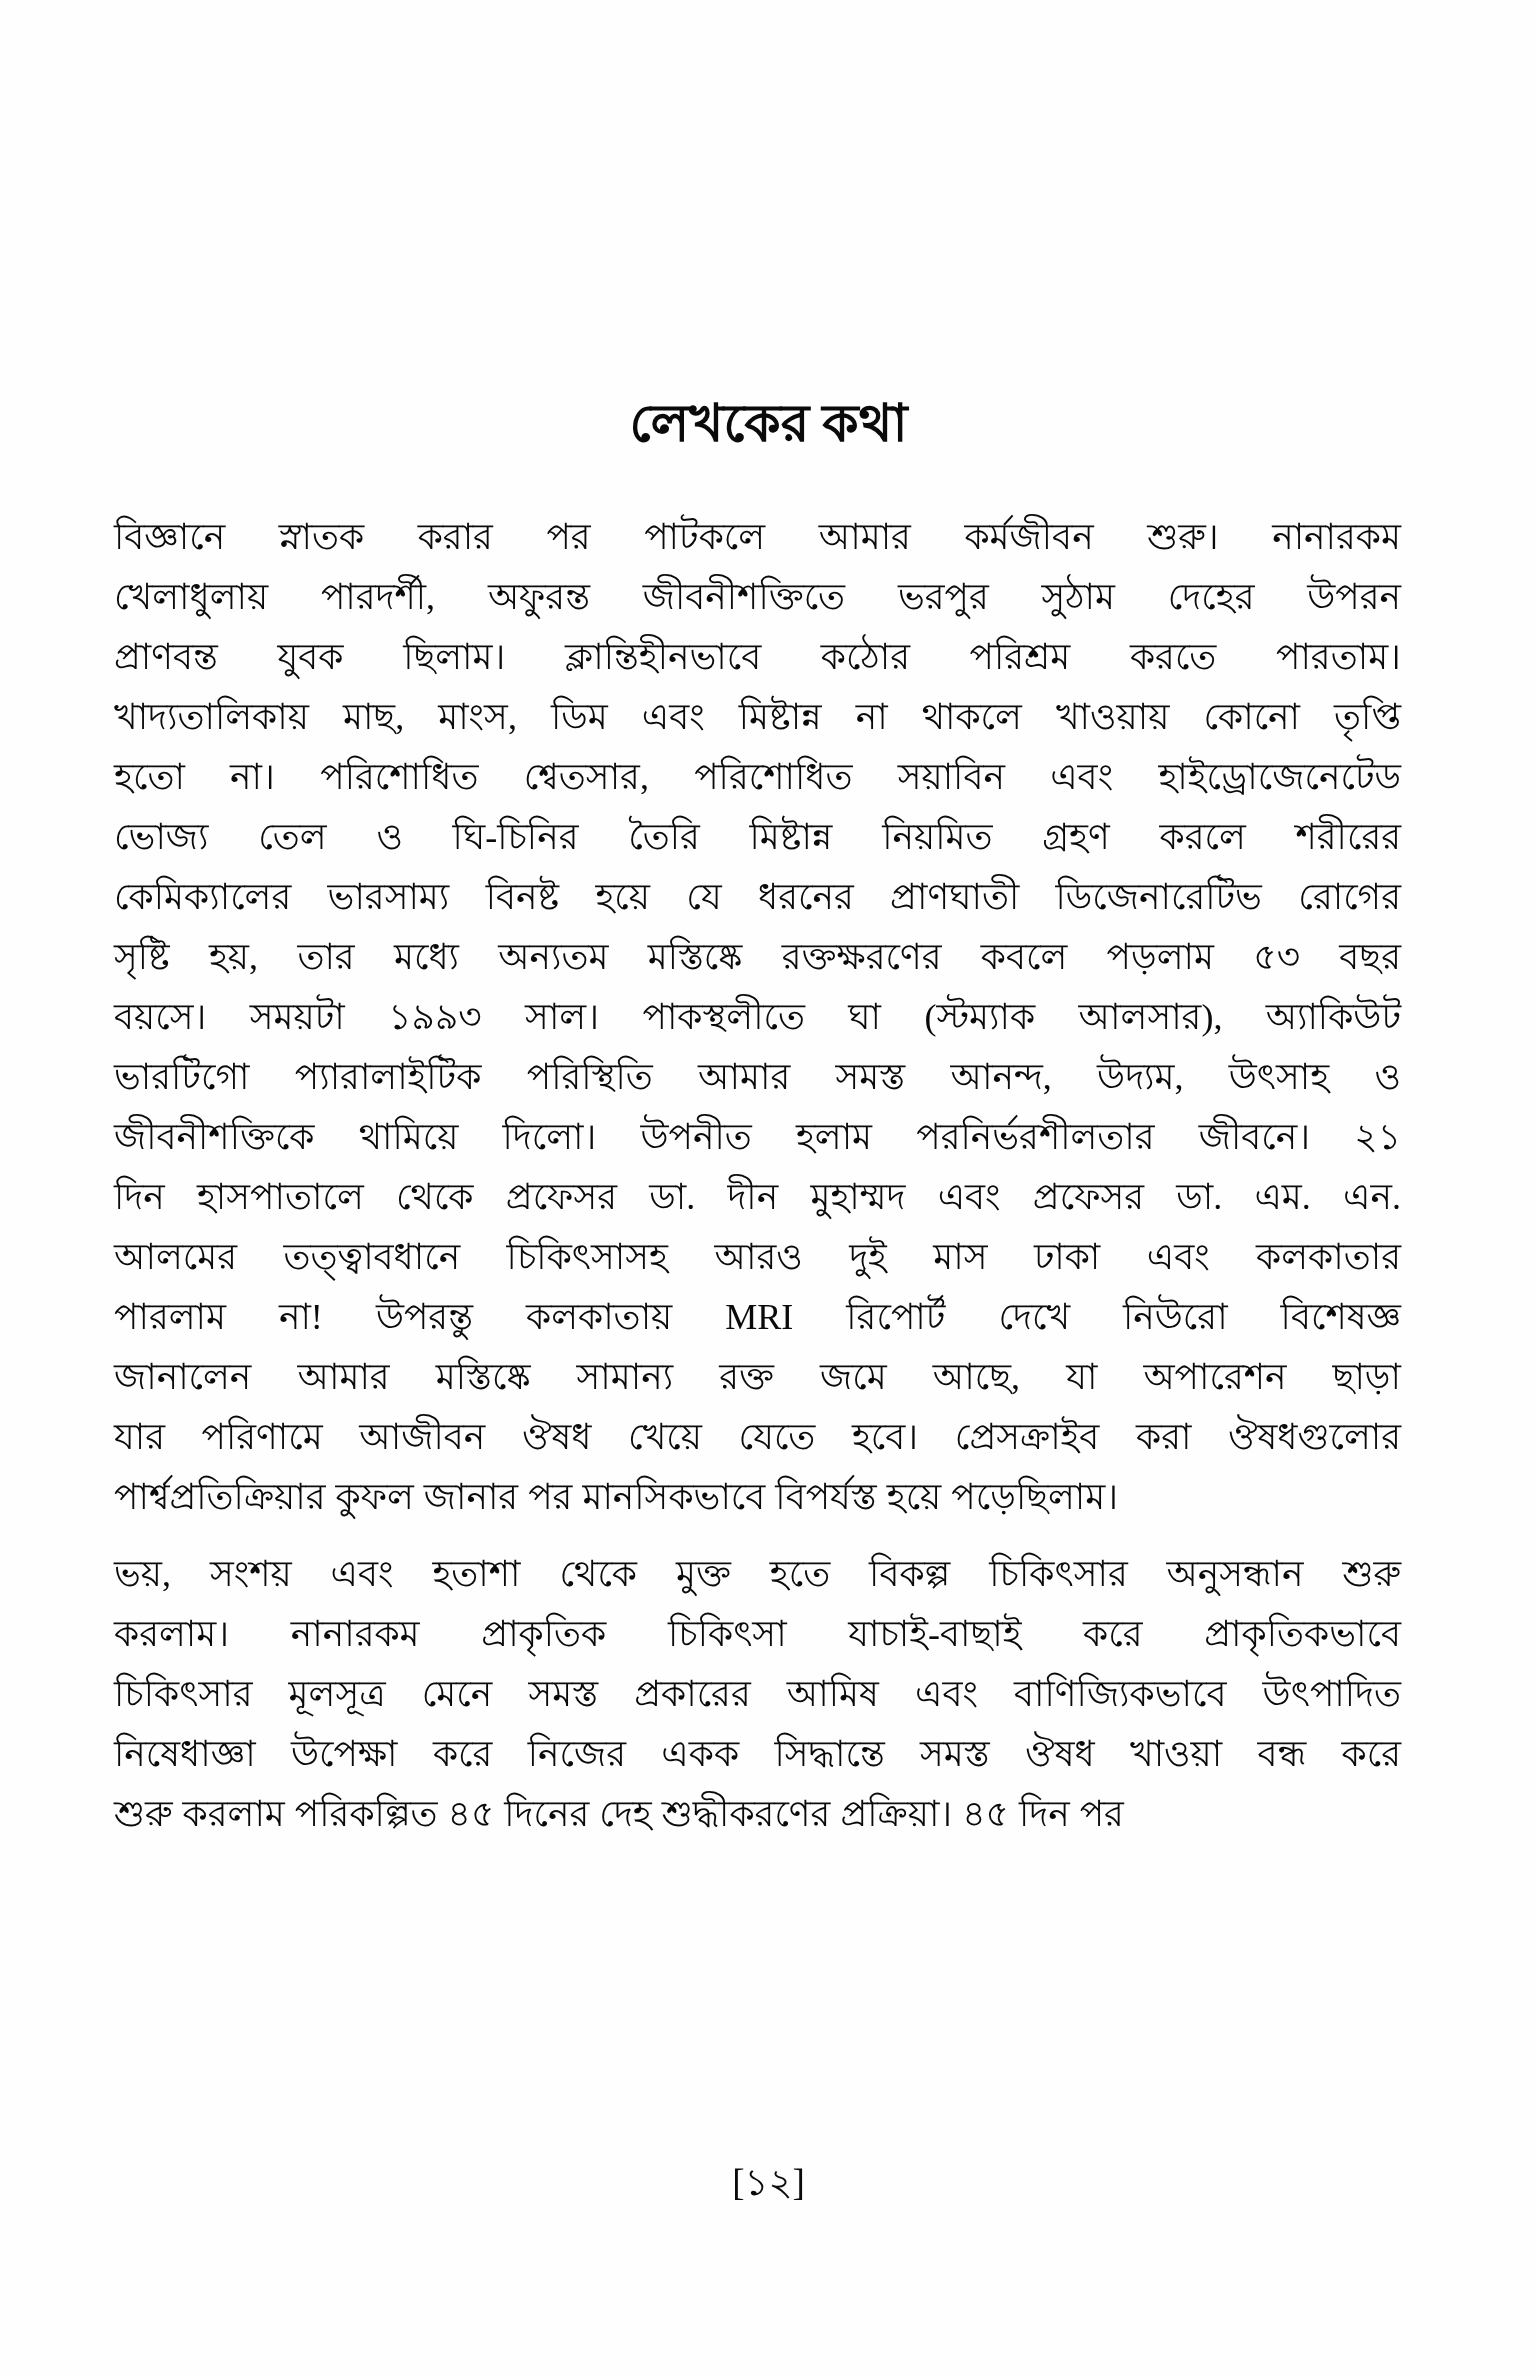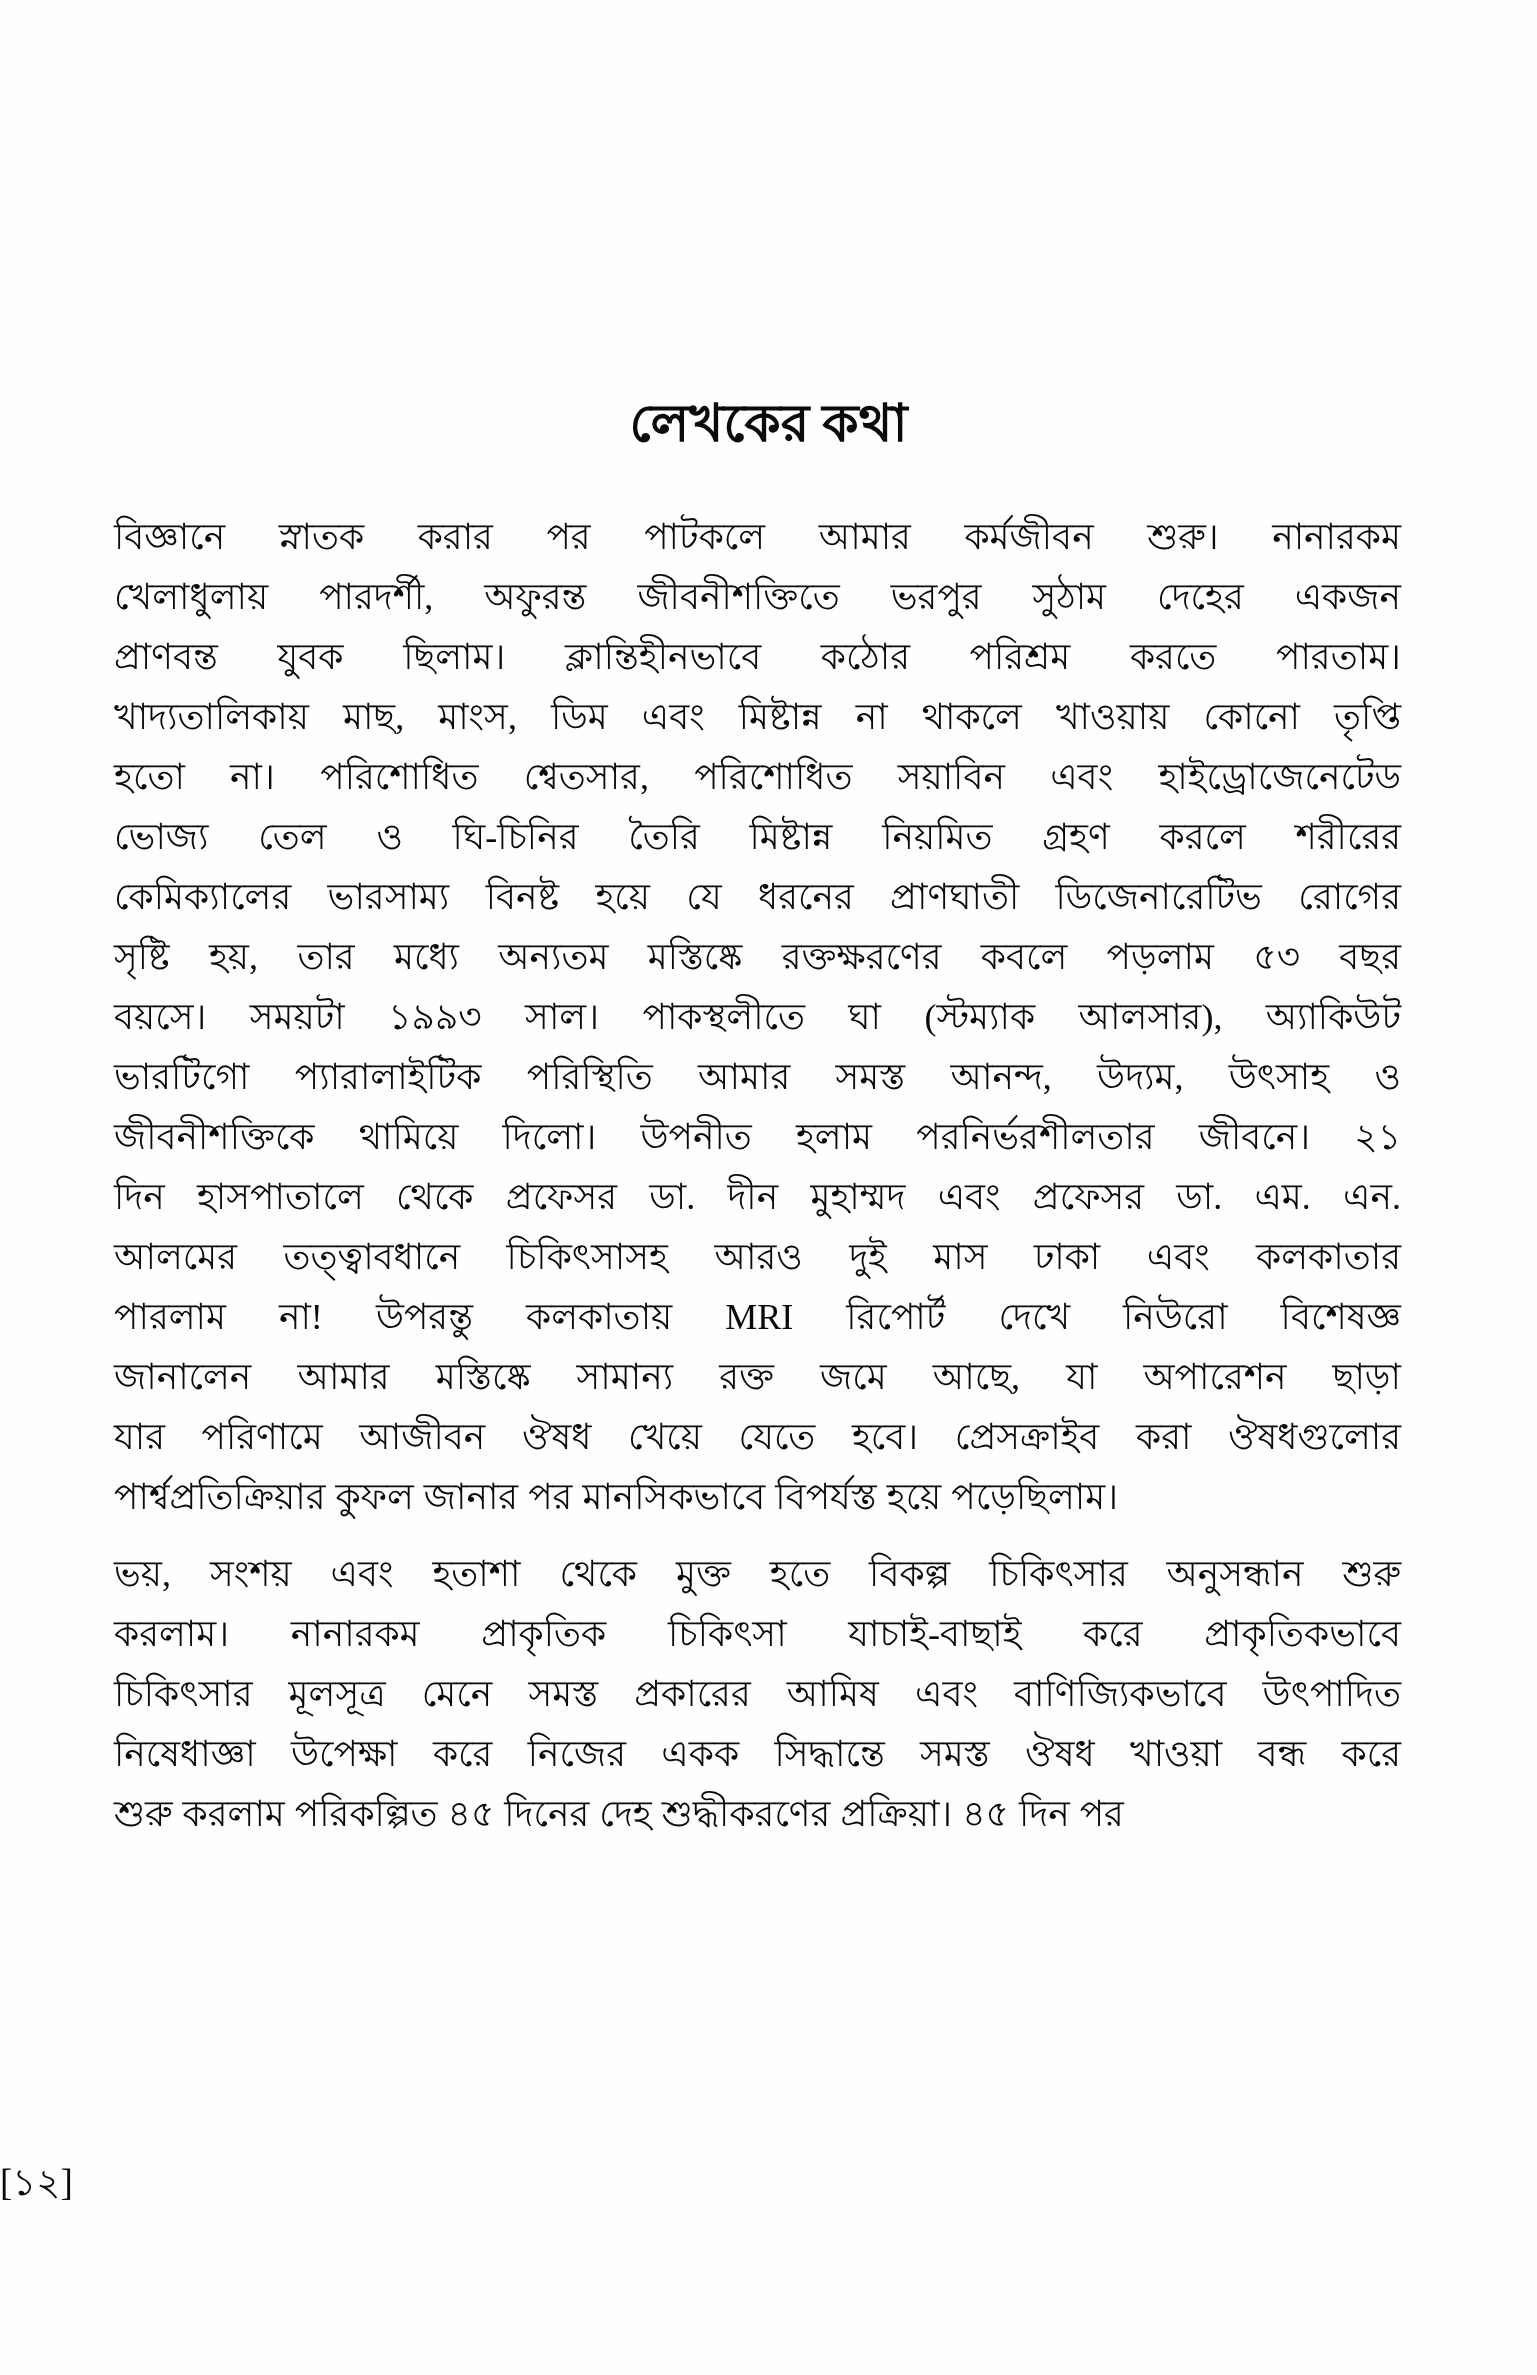--- a/index.html
+++ b/index.html
@@ -48,35 +48,35 @@
     word-spacing: 1px;
   }
   .para .line:last-child {
     text-align-last: left;
   }
   .page-number {
     position: absolute;
     top: 2154px;
     left: 0;
     width: 100%;
-    text-align: left;
+    text-align: center;
     font-size: 37px;
     line-height: 58px;
   }
 </style>
 </head>
 <body>
 
 <div class="page">
   <h1 class="title">লেখকের কথা</h1>
 
   <div class="body-text">
       <div class="para">
         <div class="line">বিজ্ঞানে স্নাতক করার পর পাটকলে আমার কর্মজীবন শুরু। নানারকম</div>
-        <div class="line">খেলাধুলায় পারদর্শী, অফুরন্ত জীবনীশক্তিতে ভরপুর সুঠাম দেহের একজন</div>
+        <div class="line">খেলাধুলায় পারদর্শী, অফুরন্ত জীবনীশক্তিতে ভরপুর সুঠাম দেহের উপরন</div>
         <div class="line">প্রাণবন্ত যুবক ছিলাম। ক্লান্তিহীনভাবে কঠোর পরিশ্রম করতে পারতাম।</div>
         <div class="line">খাদ্যতালিকায় মাছ, মাংস, ডিম এবং মিষ্টান্ন না থাকলে খাওয়ায় কোনো তৃপ্তি</div>
         <div class="line">হতো না। পরিশোধিত শ্বেতসার, পরিশোধিত সয়াবিন এবং হাইড্রোজেনেটেড</div>
         <div class="line">ভোজ্য তেল ও ঘি-চিনির তৈরি মিষ্টান্ন নিয়মিত গ্রহণ করলে শরীরের</div>
         <div class="line">কেমিক্যালের ভারসাম্য বিনষ্ট হয়ে যে ধরনের প্রাণঘাতী ডিজেনারেটিভ রোগের</div>
         <div class="line">সৃষ্টি হয়, তার মধ্যে অন্যতম মস্তিষ্কে রক্তক্ষরণের কবলে পড়লাম ৫৩ বছর</div>
         <div class="line">বয়সে। সময়টা ১৯৯৩ সাল। পাকস্থলীতে ঘা (স্টম্যাক আলসার), অ্যাকিউট</div>
         <div class="line">ভারটিগো প্যারালাইটিক পরিস্থিতি আমার সমস্ত আনন্দ, উদ্যম, উৎসাহ ও</div>
         <div class="line">জীবনীশক্তিকে থামিয়ে দিলো। উপনীত হলাম পরনির্ভরশীলতার জীবনে। ২১</div>
         <div class="line">দিন হাসপাতালে থেকে প্রফেসর ডা. দীন মুহাম্মদ এবং প্রফেসর ডা. এম. এন.</div>

